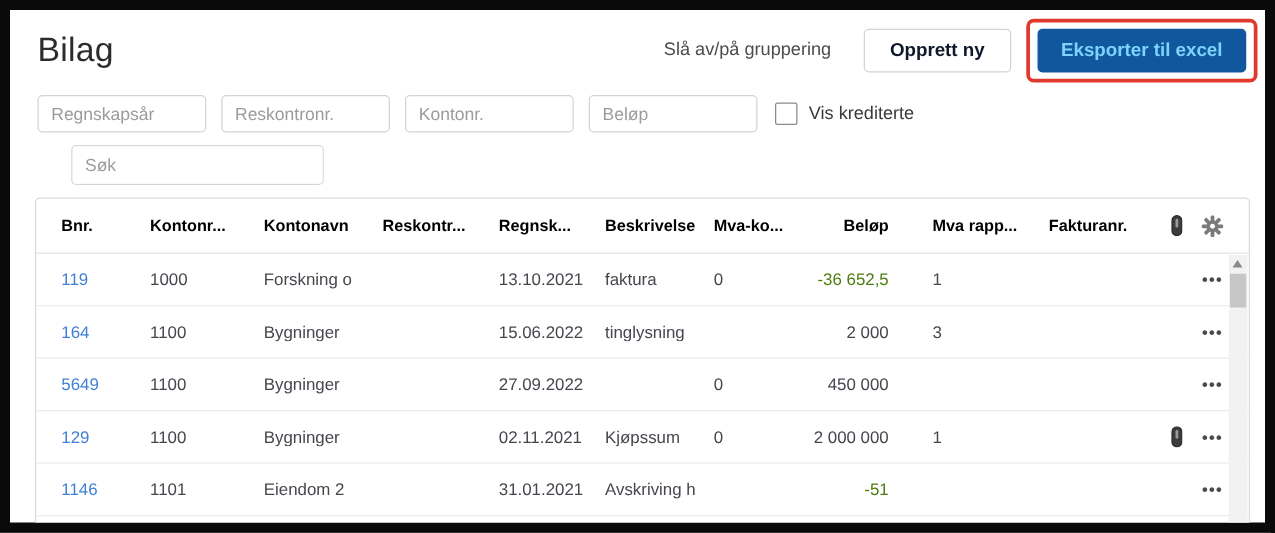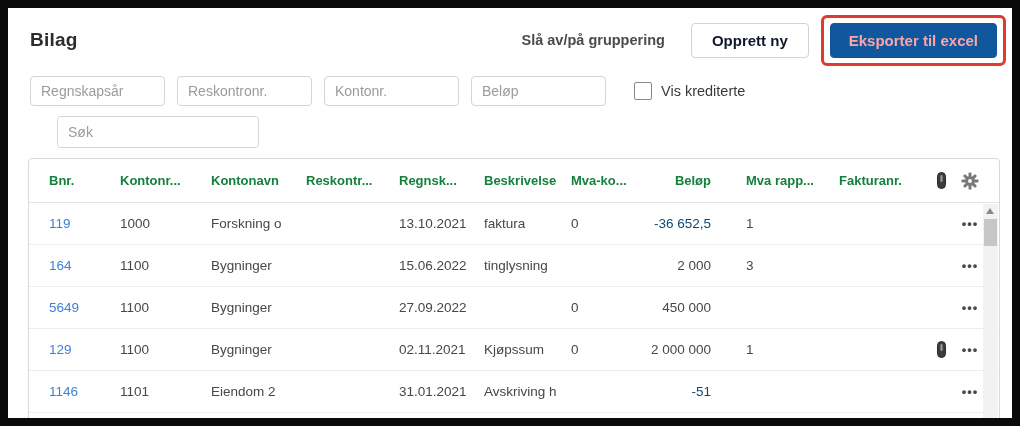--- a/index.html
+++ b/index.html
@@ -2,59 +2,59 @@
 <html><head>
 <meta charset="utf-8">
 <style>
   * { margin:0; padding:0; box-sizing:border-box; }
   html,body { width:1020px; height:426px; background:#000; font-family:"Liberation Sans", sans-serif; }
   .frame { position:relative; width:1020px; height:426px; background:#0a0a0a; }
   .page { position:absolute; left:8px; top:8px; right:8px; bottom:8px; background:#ffffff; overflow:hidden; }
 
   
   .topbar { display:flex; align-items:center; justify-content:space-between; padding:6px 6px 0 22px; height:58px; }
-  .page-title { font-size:19px; font-weight:700; color:#2c2c2c; letter-spacing:0.2px; }
+  .page-title { font-size:27px; font-weight:400; color:#2c2c2c; letter-spacing:0.2px; }
   .topbar-right { display:flex; align-items:center; }
-  .grouping-toggle { font-size:14.5px; font-weight:700; color:#4b4b4b; margin-right:26px; cursor:pointer; }
+  .grouping-toggle { font-size:14.5px; font-weight:400; color:#4b4b4b; margin-right:26px; cursor:pointer; }
   .btn-outline { background:#fff; border:1px solid #d2d2d2; border-radius:4px; color:#0f172a;
                  font-weight:700; font-size:15px; padding:8px 20px; margin-right:12px; cursor:pointer;
                  font-family:"Liberation Sans", sans-serif; }
   .export-annotation { border:3px solid #e0392e; border-radius:6px; padding:5px 6px; }
-  .btn-primary { background:#11579e; border:1px solid #11579e; border-radius:4px; color:#fca5a5;
+  .btn-primary { background:#11579e; border:1px solid #11579e; border-radius:4px; color:#7dd3fc;
                  font-weight:700; font-size:15px; padding:8px 18px; cursor:pointer;
                  font-family:"Liberation Sans", sans-serif; }
 
   
   .filters { display:flex; align-items:center; margin:10px 0 0 22px; }
   .filter-input { width:135px; height:30px; border:1px solid #d4d4d4; border-radius:4px;
                   padding:0 10px; font-size:14px; color:#333; margin-right:12px;
                   font-family:Liberation Sans, sans-serif; }
   .filter-input::placeholder, .search-input::placeholder { color:#9b9b9b; }
-  .chk-wrap { display:flex; align-items:center; margin-left:16px; }
+  .chk-wrap { display:flex; align-items:center; margin-left:2px; }
   .checkbox { width:18px; height:18px; border:1px solid #8a8a8a; border-radius:2px; background:#fff; cursor:pointer; }
   .chk-label { font-size:14.5px; color:#3a3a3a; margin-left:9px; font-weight:500; cursor:pointer; }
 
   
   .search-row { margin:10px 0 0 22px; }
   .search-group { display:flex; width:202px; height:32px; border:1px solid #d4d4d4; border-radius:4px; overflow:hidden; background:#fff;margin-left:27px; }
   .search-input { flex:1; border:none; outline:none; padding:0 10px; font-size:14px; color:#333;
                   font-family:"Liberation Sans", sans-serif; }
 
   
   .card { position:absolute; left:20px; right:12px; top:150px; bottom:-3px;
           border:1px solid #d9d9d9; border-radius:4px 4px 0 0; background:#fff; overflow:hidden; }
   .t-head, .t-row { display:grid;
       grid-template-columns:71px 91px 95px 93px 85px 87px 60px 115px 93px 88px 28px 30px;
       align-items:center; padding-left:20px; }
-  .t-head { height:44px; border-bottom:1px solid #e3e3e3; color:#15803d; font-weight:700; font-size:13px; }
+  .t-head { height:44px; border-bottom:1px solid #e3e3e3; color:#000000; font-weight:700; font-size:13px; }
   .t-row { height:42px; border-bottom:1px solid #ececec; color:#46464e; font-size:13.5px; }
   .cell { white-space:nowrap; overflow:hidden; }
   .col-belop { text-align:right; padding-right:35px; }
   .link { color:#3f7fd6; cursor:pointer; }
-  .neg { color:#0c4a6e; }
+  .neg { color:#4d7c0f; }
   .head-icon-cell { display:flex; align-items:center; justify-content:center; }
   .row-actions { font-size:13px; font-weight:700; color:#4a4a4a; letter-spacing:1px; cursor:pointer; text-align:center; }
   .attach-cell { display:flex; align-items:center; justify-content:center; }
 
   
   .vscroll { position:absolute; top:45px; right:1px; bottom:0; width:15px; background:#f2f2f2; }
   .vscroll-up { position:absolute; top:4px; left:3px; width:0; height:0;
                 border-left:4.5px solid transparent; border-right:4.5px solid transparent;
                 border-bottom:6px solid #8a8a8a; cursor:pointer; }
   .vscroll-thumb { position:absolute; top:15px; left:1px; width:13px; height:27px; background:#c6c6c6; cursor:pointer; }

